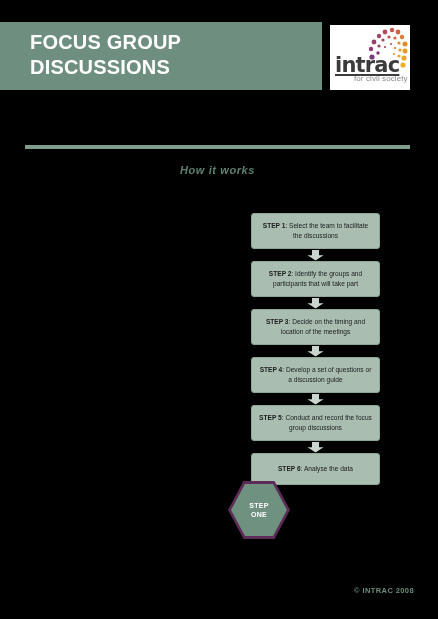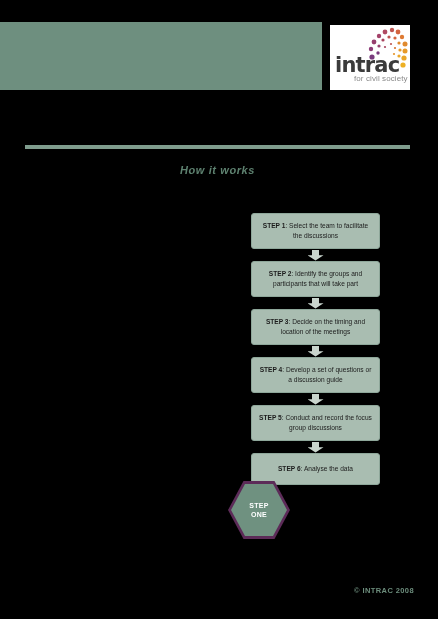--- a/index.html
+++ b/index.html
@@ -51,20 +51,21 @@
   }
   #logo-wordmark {
     position: absolute;
     left: 5px;
     top: 28px;
     font-size: 21px;
     font-weight: bold;
     color: #3b3b3b;
     letter-spacing: -0.8px;
     font-family: "DejaVu Sans", sans-serif;
+    text-decoration: underline;
   }
   #logo-tagline {
     position: absolute;
     left: 24px;
     top: 49px;
     font-size: 8px;
     color: #8a8a8a;
     letter-spacing: 0.1px;
     font-family: Liberation Sans, sans-serif;
   }
@@ -181,20 +182,22 @@
     align-items: center;
     gap: 2px;
   }
 </style>
 </head>
 <body>
 
 <div id="header-band"></div>
 
 <div id="header-title">
+  <span class="ln">Focus group</span>
+  <span class="ln">discussions</span>
 </div>
 
 <div id="logo-box">
   <svg id="logo-arc" width="40" height="46" viewBox="0 0 40 46">
     <g>
       <circle cx="4" cy="30" r="2.6" fill="#7a3b7e"></circle>
       <circle cx="3" cy="22" r="2.2" fill="#8d3c77"></circle>
       <circle cx="6" cy="15" r="2.4" fill="#963f6e"></circle>
       <circle cx="11" cy="9" r="2.2" fill="#a4426a"></circle>
       <circle cx="17" cy="5" r="2.4" fill="#b04a62"></circle>

